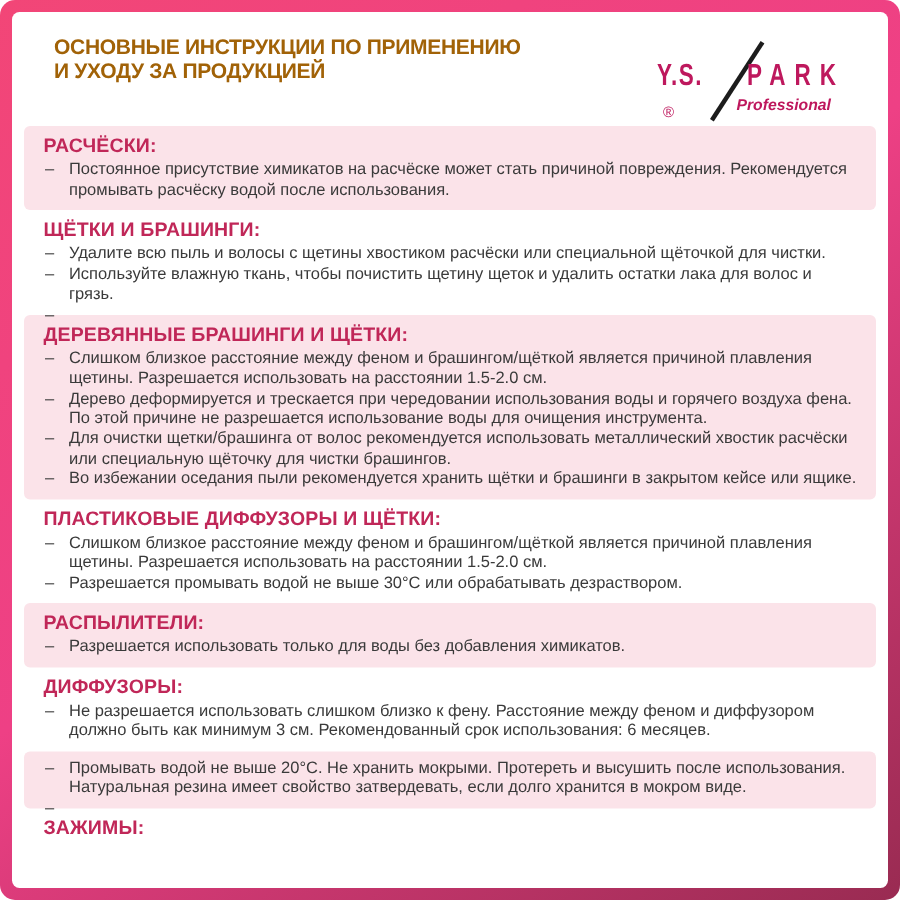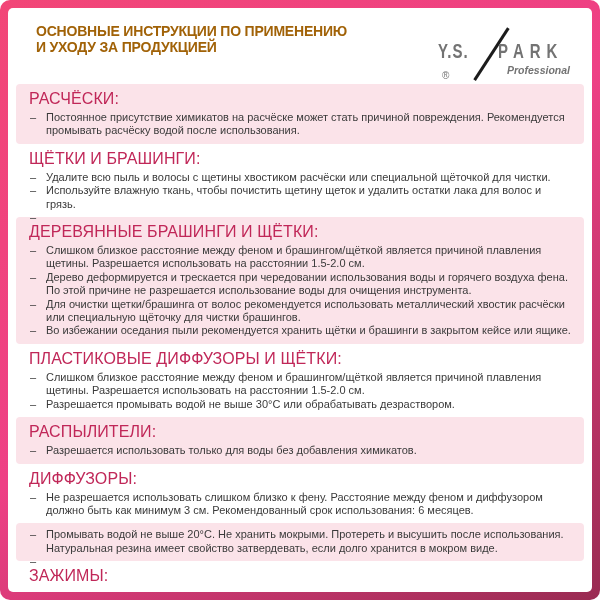--- a/index.html
+++ b/index.html
@@ -39,21 +39,21 @@
     color: #a16207;
     letter-spacing: -0.2px;
   }
   h1 .t-line { display: block; }
   
   .logo {
     position: relative;
     width: 132px; height: 58px;
     flex: 0 0 auto;
     margin-top: 2px;
-    color: #737373;
+    color: #be185d;
   }
   .logo .slash {
     position: absolute;
     left: 52px; top: -3px;
     width: 2.5px; height: 62px;
     background: #1c1c1c;
     transform: rotate(33deg);
     transform-origin: center;
   }
   .logo .ys {
@@ -65,42 +65,42 @@
   }
   .logo .park {
     position: absolute;
     left: 60px; top: 16px;
     font-size: 15px; font-weight: 700;
     transform: scaleY(1.35);
     letter-spacing: 6px;
   }
   .logo .prof {
     position: absolute;
-    right: 0; top: 38px;
+    right: 16px; top: 38px;
     font-size: 10.5px;
     font-weight: 700;
     font-style: italic;
   }
   .logo .reg {
     position: absolute;
     left: 4px; top: 44px;
     font-size: 10px;
   }
   
   main { display: block; }
   .sec {
     border-radius: 4px;
     padding: 5px 13px 6px 13px;
   }
   .sec.highlight { background: #fbe3e9; }
   .sec-title {
     margin: 0 0 2px 0;
-    font-size: 16px;
+    font-size: 13px;
     line-height: 1.25;
-    font-weight: 400;
+    font-weight: 700;
     color: #c02758;
     letter-spacing: 0.1px;
   }
   .sec-items {
     list-style: none;
     margin: 0; padding: 0;
   }
   .item {
     position: relative;
     padding-left: 17px;

